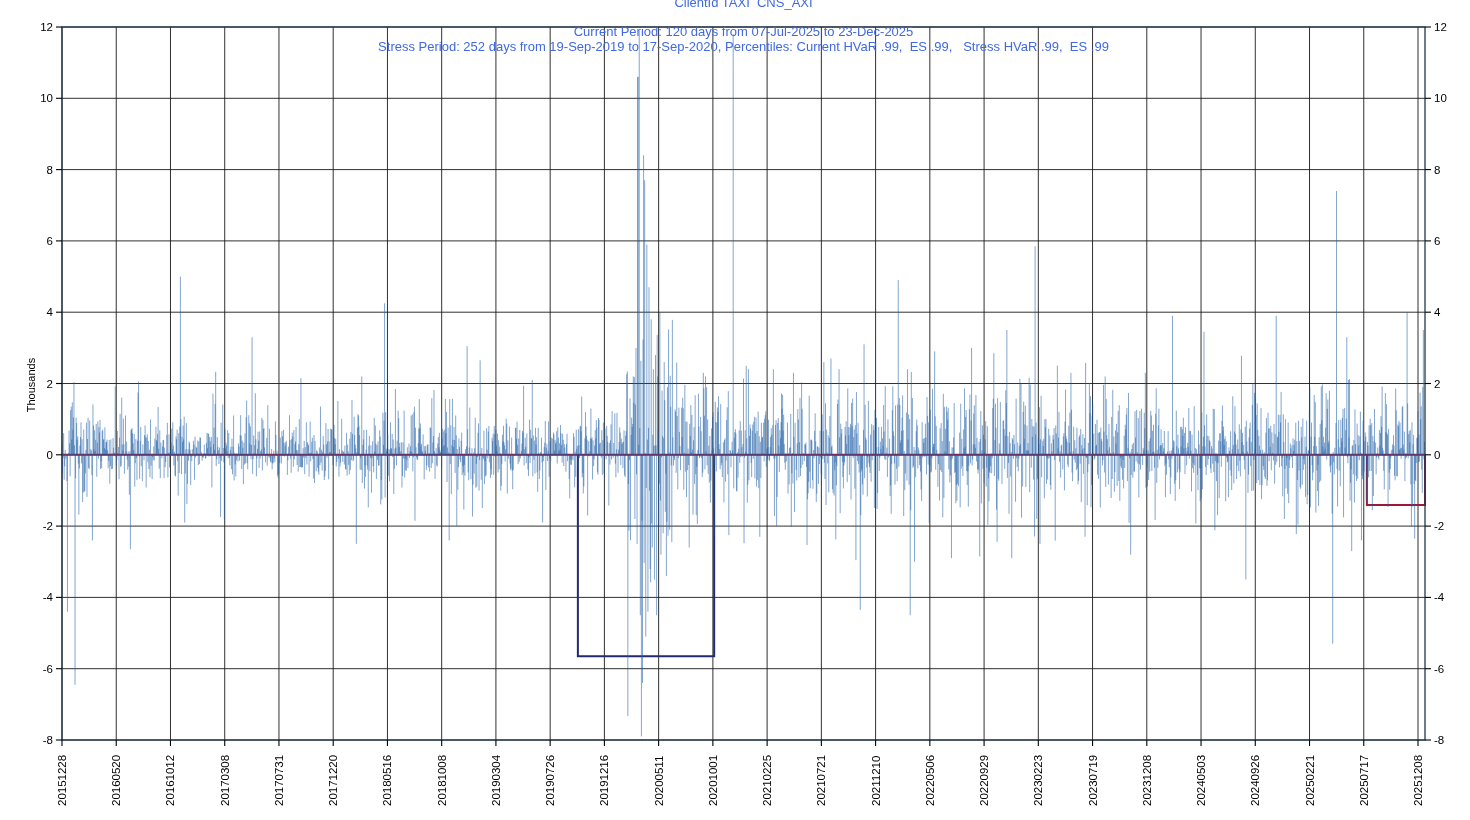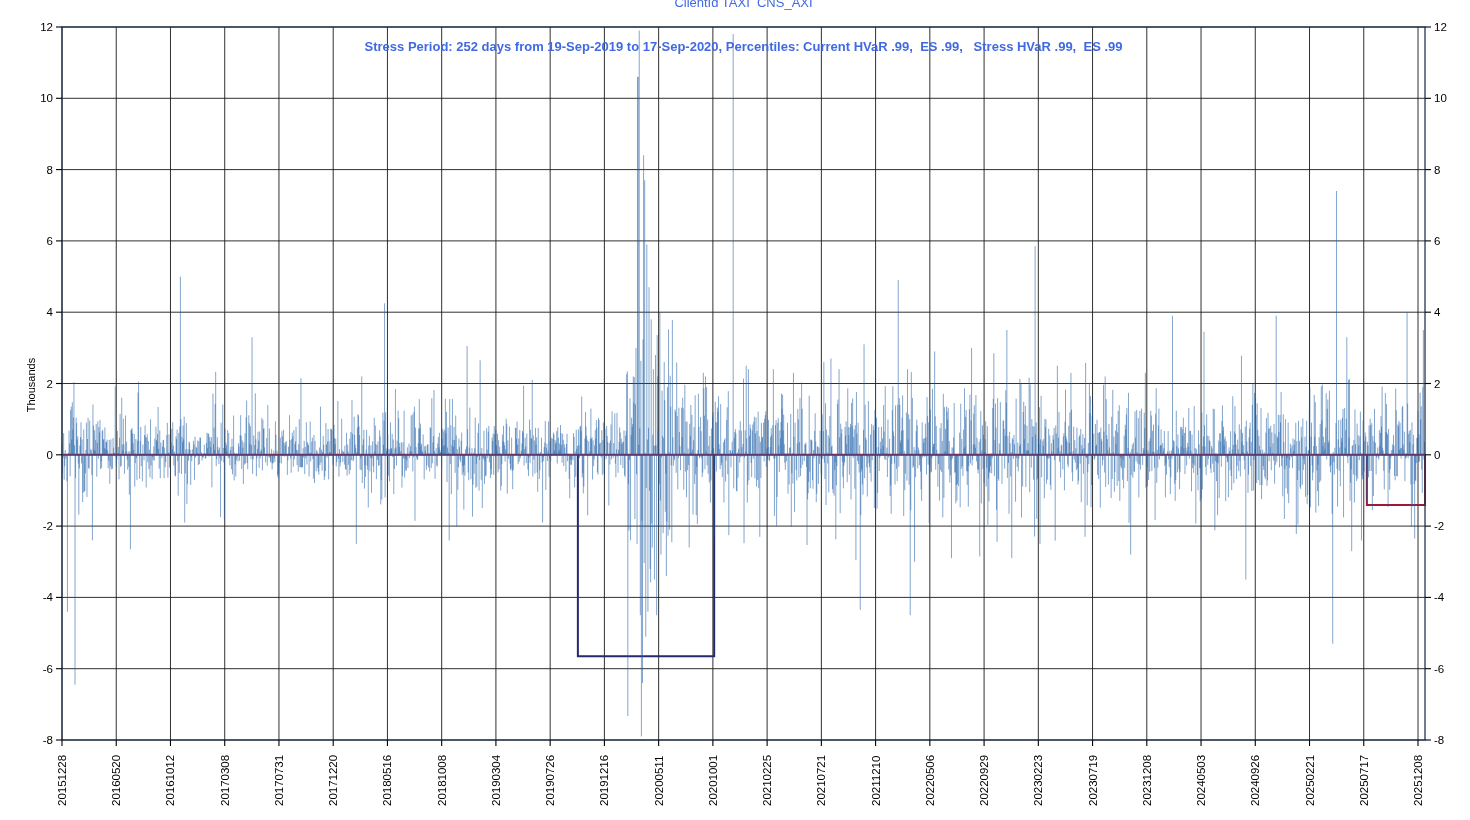--- a/index.html
+++ b/index.html
@@ -3,21 +3,21 @@
 <meta charset="utf-8">
 <style>
   html,body{margin:0;padding:0;background:#fff;}
   #screen{position:relative;width:1470px;height:820px;background:#fff;overflow:hidden;
           font-family:"Liberation Sans",sans-serif;}
   #chart-svg{position:absolute;left:0;top:0;}
   .title-line{position:absolute;left:62px;width:1363px;text-align:center;
               font-size:13px;line-height:15px;white-space:pre;color:#4169E1;}
   #title1{top:-5px;}
   #title2{top:24px;}
-  #title3{top:39px;font-weight:bold;}
+  #title3{top:39px;}
   .ylabel{position:absolute;left:-8px;top:378px;width:80px;height:14px;text-align:center;
           font-size:11px;color:#000;transform:rotate(-90deg);}
 </style>
 </head>
 <body>
 
 <div id="screen">
   <svg id="chart-svg" width="1470" height="820" viewBox="0 0 1470 820">
       <line x1="62" y1="27" x2="1425" y2="27" stroke="#1a1a1a" stroke-width="0.9"></line>
       <line x1="62" y1="98.3" x2="1425" y2="98.3" stroke="#1a1a1a" stroke-width="0.9"></line>
@@ -152,15 +152,16 @@
       <line x1="1255.28" y1="740" x2="1255.28" y2="746" stroke="#000" stroke-width="1.1"></line>
       <text transform="translate(1259.28,806) rotate(-90)" text-anchor="start" font-size="11.5" font-family="Liberation Sans, sans-serif" fill="#000000">20240926</text>
       <line x1="1309.52" y1="740" x2="1309.52" y2="746" stroke="#000" stroke-width="1.1"></line>
       <text transform="translate(1313.52,806) rotate(-90)" text-anchor="start" font-size="11.5" font-family="Liberation Sans, sans-serif" fill="#000000">20250221</text>
       <line x1="1363.76" y1="740" x2="1363.76" y2="746" stroke="#000" stroke-width="1.1"></line>
       <text transform="translate(1367.76,806) rotate(-90)" text-anchor="start" font-size="11.5" font-family="Liberation Sans, sans-serif" fill="#000000">20250717</text>
       <line x1="1418" y1="740" x2="1418" y2="746" stroke="#000" stroke-width="1.1"></line>
       <text transform="translate(1422,806) rotate(-90)" text-anchor="start" font-size="11.5" font-family="Liberation Sans, sans-serif" fill="#000000">20251208</text>
     </svg>
   <div id="title1" class="title-line">ClientId TAXI  CNS_AXI</div>
+  <div id="title2" class="title-line">Current Period: 120 days from 07-Jul-2025 to 23-Dec-2025</div>
   <div id="title3" class="title-line">Stress Period: 252 days from 19-Sep-2019 to 17-Sep-2020, Percentiles: Current HVaR .99,  ES .99,   Stress HVaR .99,  ES .99</div>
   <div class="ylabel">Thousands</div>
 </div>
 
 </body></html>

